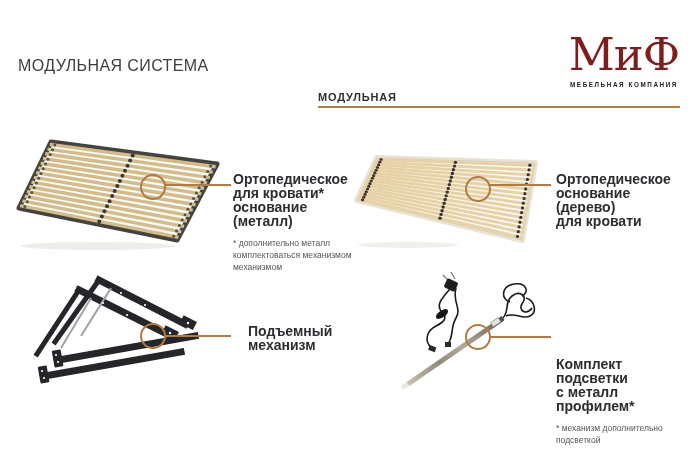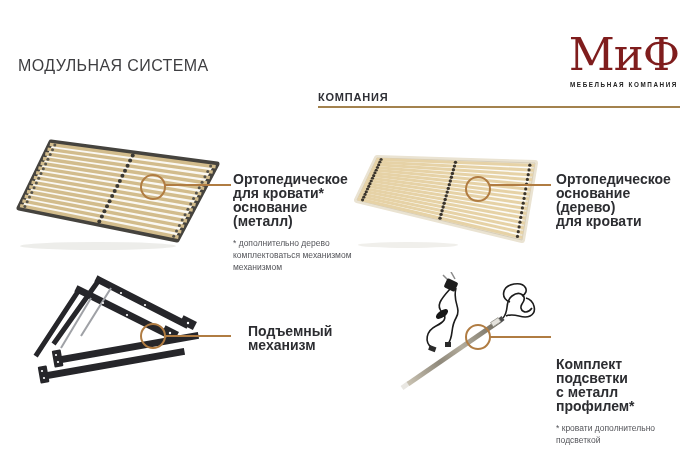--- a/index.html
+++ b/index.html
@@ -29,21 +29,21 @@
 
 <div class="page">
 
   <div class="page-title">МОДУЛЬНАЯ СИСТЕМА</div>
 
   <div class="logo">
     <div class="logo-text">МиФ</div>
     <div class="logo-tagline">МЕБЕЛЬНАЯ КОМПАНИЯ</div>
   </div>
 
-  <div class="section-title">КОМПАНИЯ</div>
+  <div class="section-title">МОДУЛЬНАЯ</div>
   <div class="section-rule"></div>
 
   <div class="figure" style="left:13px;top:134px;width:215px;height:118px;">
     <svg width="215" height="118" viewBox="0 0 215 118">
       <ellipse cx="85" cy="112" rx="78" ry="4" fill="#ededea"></ellipse>
       <polygon points="38,8 204,30 164,106 6,74" fill="#faf8f2" stroke="#45433e" stroke-width="5" stroke-linejoin="round"></polygon>
       <g id="slats-metal">
           <line x1="36.857142857142854" y1="10.357142857142858" x2="202.57142857142858" y2="32.714285714285715" stroke="#d2bc8c" stroke-width="3.4"></line>
           <circle cx="41.82857142857142" cy="11.027857142857144" r="1.5" fill="#55524a"></circle>
           <circle cx="119.71428571428572" cy="21.535714285714285" r="2" fill="#3b3934"></circle>
@@ -103,21 +103,21 @@
         </g>
     </svg>
   </div>
   <div class="hl-circle" style="left:140px;top:174px;"></div>
   <div class="callout" style="left:165px;top:184px;width:66px;"></div>
   <div class="tb" style="left:233px;top:172px;">
     <div class="label-line">Ортопедическое</div>
     <div class="label-line">для кровати*</div>
     <div class="label-line">основание (металл)</div>
     <div class="note">
-      <div class="note-line">* дополнительно дерево</div>
+      <div class="note-line">* дополнительно металл</div>
       <div class="note-line">комплектоваться механизмом</div>
       <div class="note-line">механизмом</div>
     </div>
   </div>
 
   <div class="figure" style="left:348px;top:146px;width:205px;height:102px;">
     <svg width="205" height="102" viewBox="0 0 205 102">
       <ellipse cx="60" cy="99" rx="50" ry="3" fill="#f0efeb"></ellipse>
       <polygon points="29,12 187,17 174,94 9,54" fill="#fcfbf7" stroke="#eae3d2" stroke-width="6" stroke-linejoin="round"></polygon>
       <polygon points="29,12 187,17 174,94 9,54" fill="none" stroke="#d7ceba" stroke-width="1"></polygon>
@@ -273,18 +273,18 @@
       </g>
       <rect x="99" y="48" width="9" height="5" fill="#e5e3dd" stroke="#9a9890" stroke-width="0.8" transform="rotate(-33 103 50)"></rect>
     </svg>
   </div>
   <div class="hl-circle" style="left:465px;top:324px;"></div>
   <div class="callout" style="left:490px;top:336px;width:61px;"></div>
   <div class="tb" style="left:556px;top:321px;margin-top:36px;">
     <div class="label-line">Комплект подсветки</div>
     <div class="label-line">с металл профилем*</div>
     <div class="note">
-      <div class="note-line">* кровати дополнительно</div>
+      <div class="note-line">* механизм дополнительно</div>
       <div class="note-line">подсветкой</div>
     </div>
   </div>
 
 </div>
 
 </body></html>

